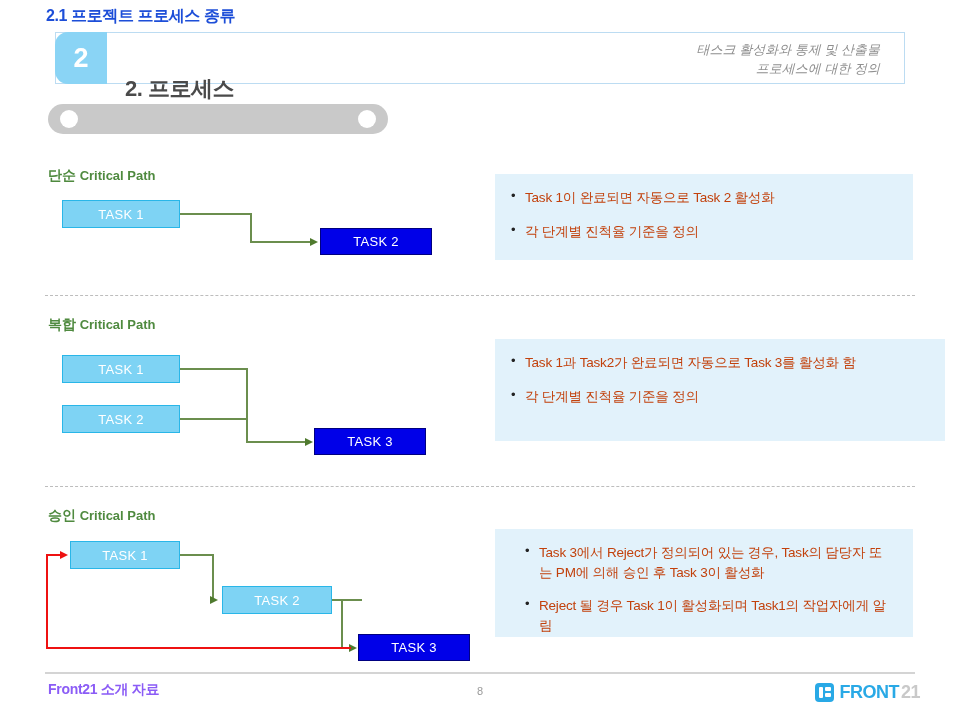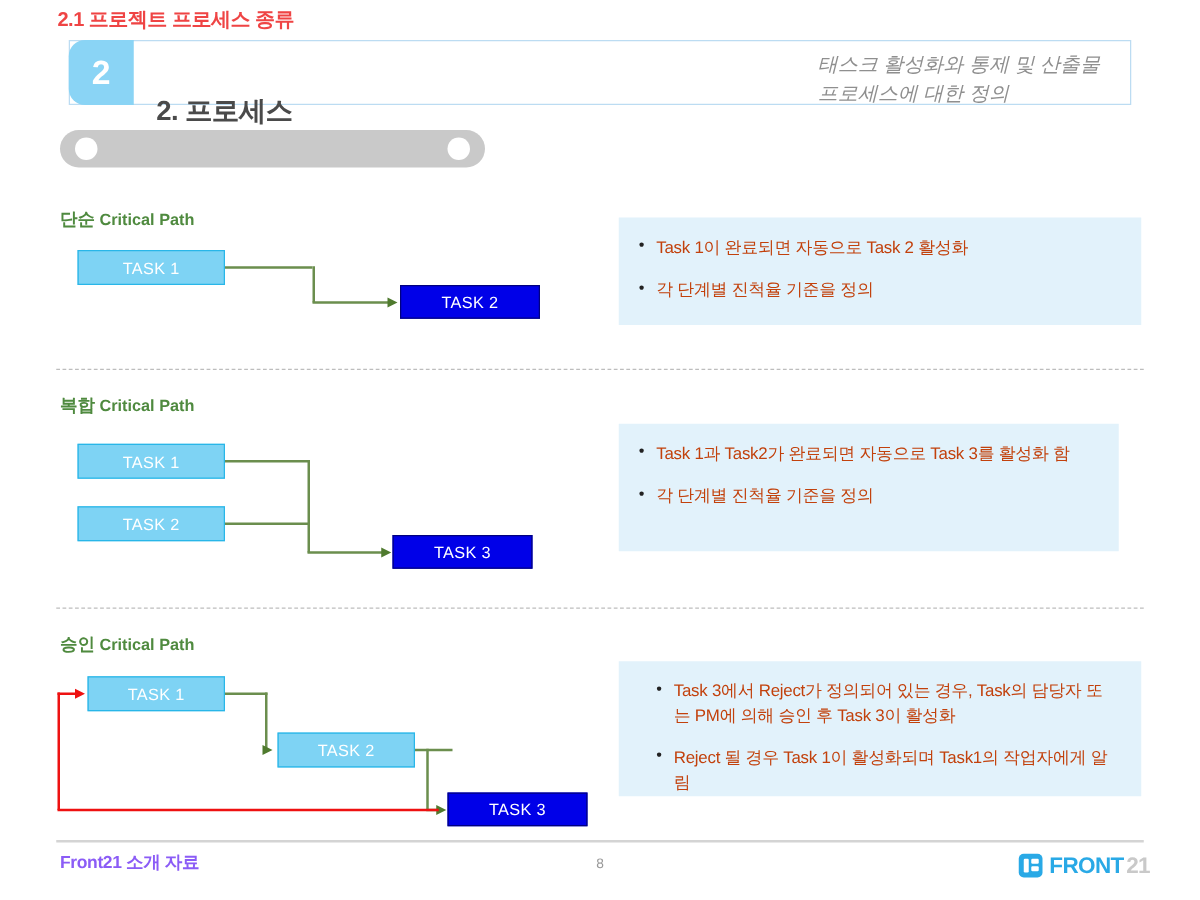--- a/index.html
+++ b/index.html
@@ -50,22 +50,22 @@
     font-size: 22px;
     font-weight: bold;
     color: #4a4a4a;
     letter-spacing: -0.5px;
     margin-top: 32px;
   }
   #header-note {
     position: absolute;
     right: 80px;
     top: 41px;
-    text-align: left;
-    font-size: 16px;
+    text-align: right;
+    font-size: 13px;
     font-style: italic;
     color: #8f8f8f;
     line-height: 1.45;
   }
 
   
   #section-bar {
     position: absolute;
     left: 48px;
     top: 104px;
@@ -84,21 +84,21 @@
     background: #ffffff;
   }
   #section-bar .dot.left  { left: 12px; }
   #section-bar .dot.right { right: 12px; }
   #section-bar-label {
     position: absolute;
     left: 46px;
     top: 6px;
     font-size: 16px;
     font-weight: bold;
-    color: #ef4444;
+    color: #1d4ed8;
     letter-spacing: -0.4px;
   }
 
   
   .block-label {
     position: absolute;
     font-size: 13px;
     font-weight: bold;
     color: #4f8a3f;
     white-space: nowrap;
@@ -306,21 +306,21 @@
 <div class="task light" style="left:62px; top:355px; width:118px; height:28px;">TASK 1</div>
 <div class="task light" style="left:62px; top:405px; width:118px; height:28px;">TASK 2</div>
 
 <div class="conn h" style="left:180px; top:368px; width:67px;"></div>
 <div class="conn h" style="left:180px; top:418px; width:67px;"></div>
 <div class="conn v" style="left:246px; top:368px; height:74px;"></div>
 <div class="conn h" style="left:246px; top:441px; width:60px;"></div>
 <div class="arrow-green" style="left:305px; top:437.5px;"></div>
 <div class="task solid" style="left:314px; top:428px; width:112px; height:27px;">TASK 3</div>
 
-<div class="callout" style="left:495px; top:339px; width:400px; height:102px;">
+<div class="callout" style="left:495px; top:339px; width:450px; height:102px;">
   <ul>
     <li>Task 1과 Task2가 완료되면 자동으로 Task 3를 활성화 함</li>
     <li>각 단계별 진척율 기준을 정의</li>
   </ul>
 </div>
 
 <div class="separator" style="top:486px;"></div>
 
 <div class="block-label" style="left:48px; top:507px;">
   <span class="kr">승인</span>

